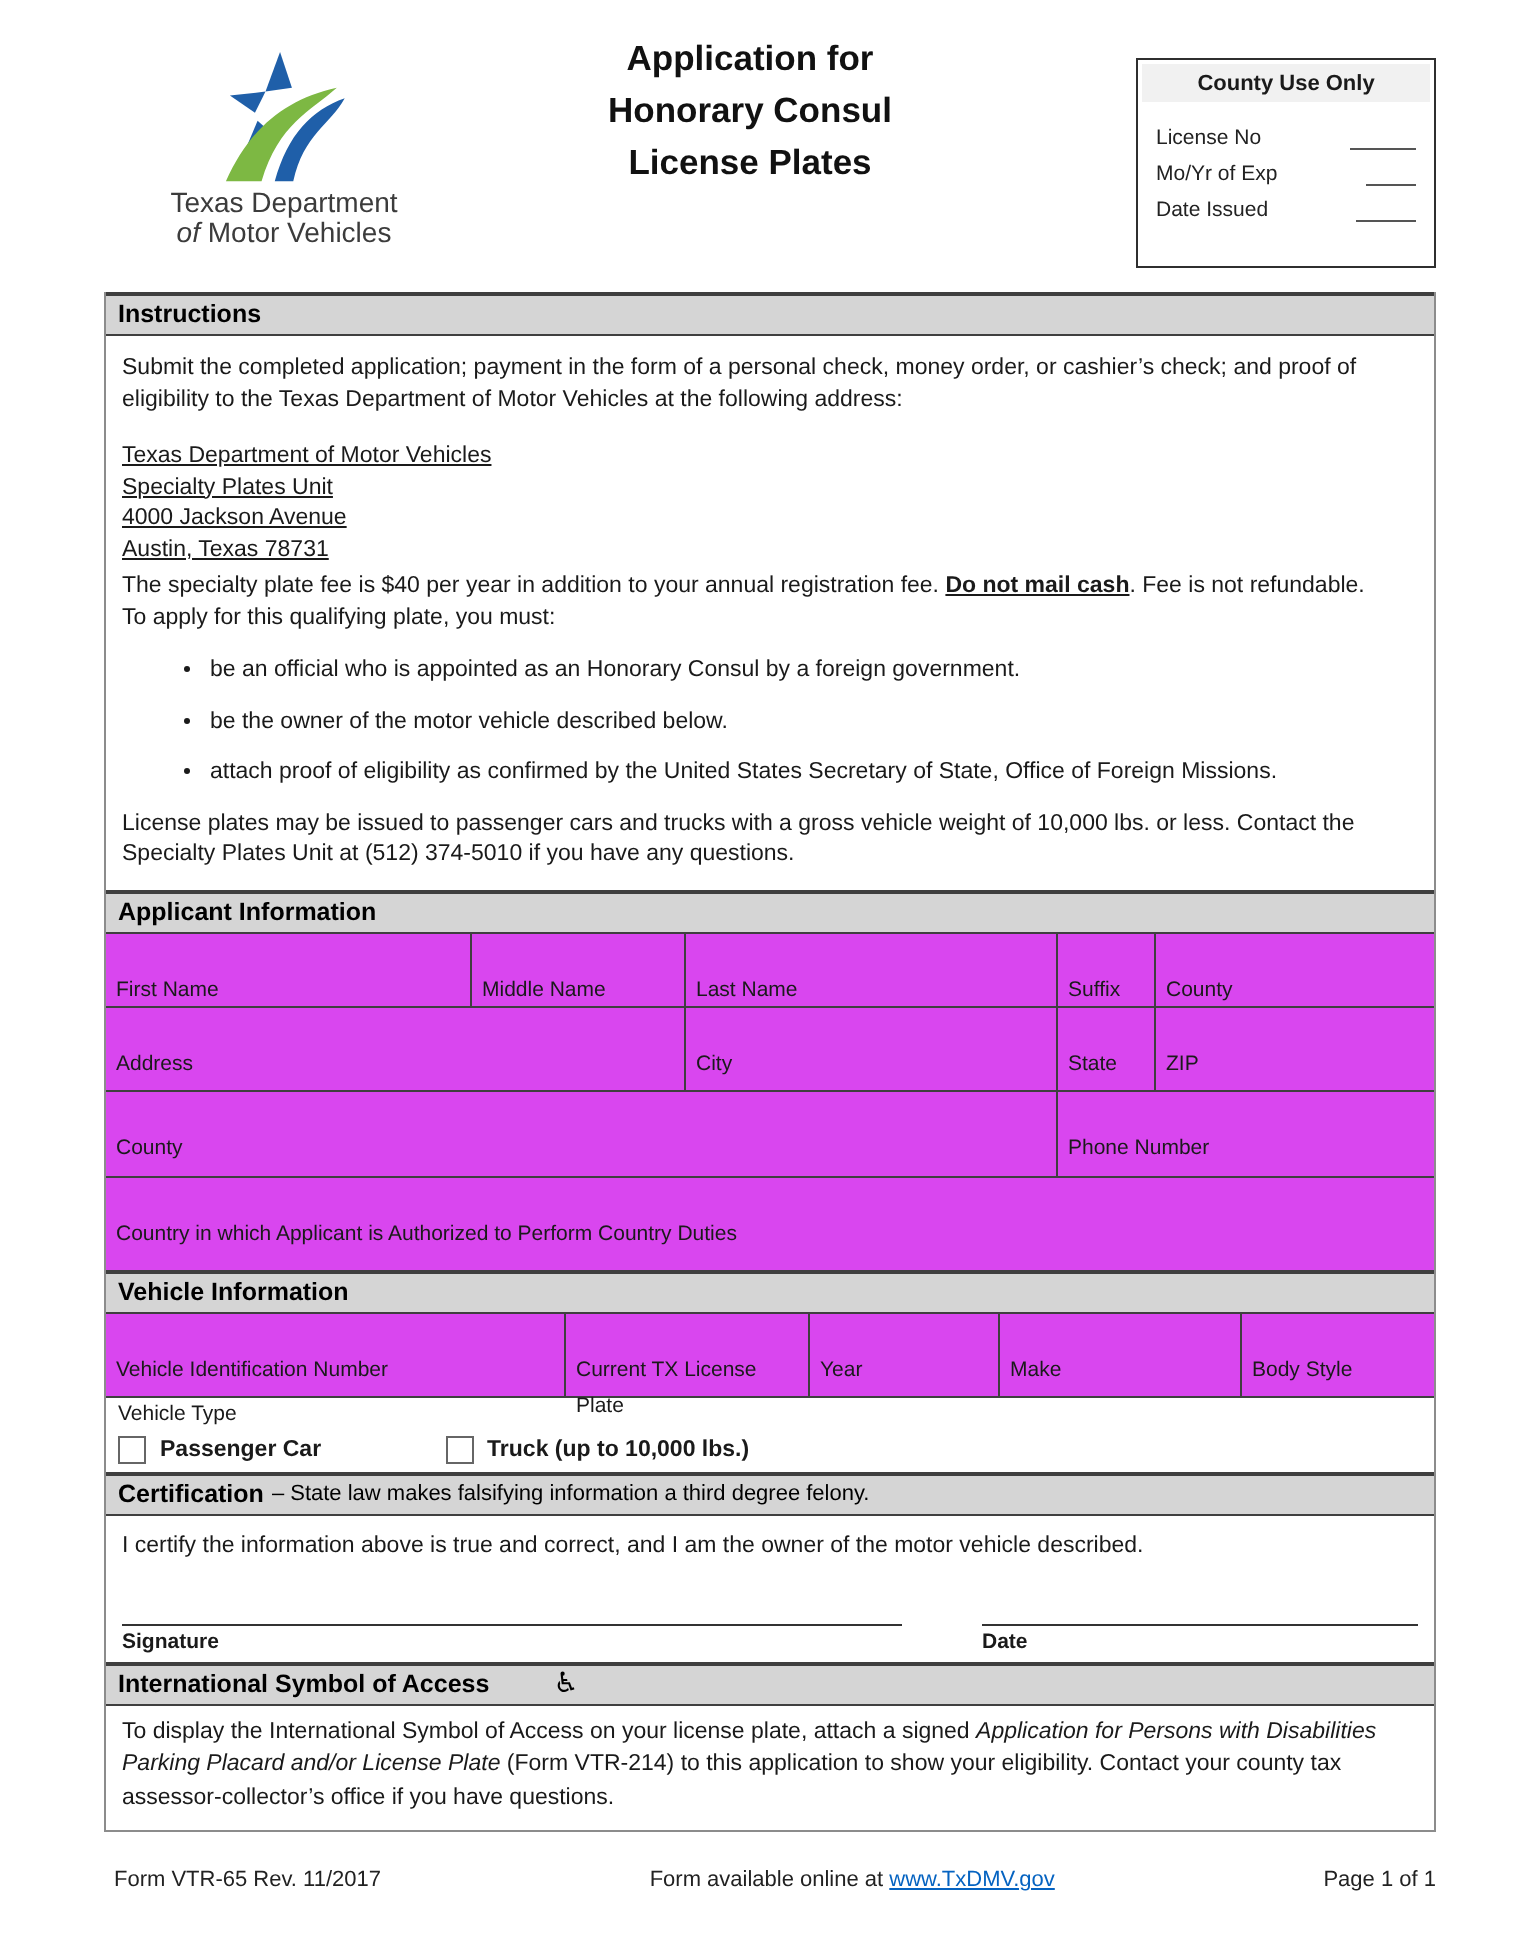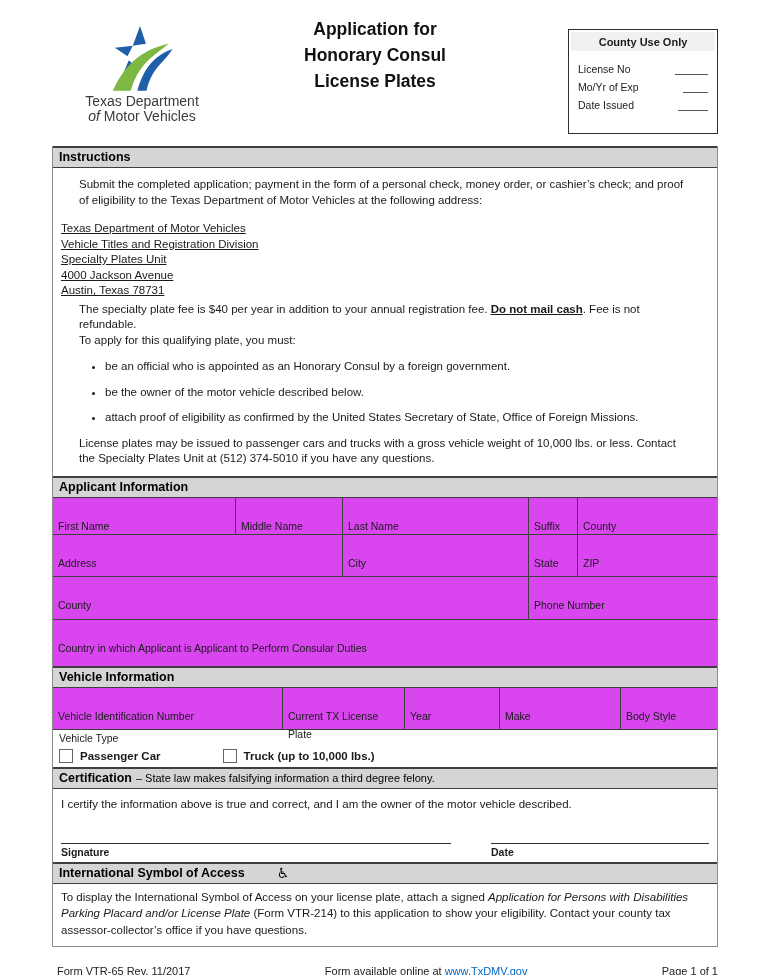--- a/index.html
+++ b/index.html
@@ -29,21 +29,21 @@
   .form-body{margin:0 50px 0 52px;border:1px solid #8c8c8c;border-top:none;box-sizing:border-box;}
 
   
   .bar{background:#d5d5d5;border-top:2px solid #3f3f3f;border-bottom:1.5px solid #3f3f3f;
     font-weight:bold;font-size:12.5px;padding:2px 6px 3px 6px;color:#000;display:flex;align-items:center;}
   .bar .note{font-weight:normal;font-size:11px;margin-left:4px;}
   .bar .wc{font-family:"DejaVu Sans",sans-serif;font-weight:normal;font-size:14px;margin-left:32px;line-height:1;}
 
   
   .sec-body{padding:6px 8px;font-size:11.5px;line-height:15.5px;}
-  .instructions p{margin:3px 18px;}
+  .instructions p{margin:3px 0;}
   .addr{margin-top:13px;text-decoration:underline;}
   .fee{margin-top:13px;}
   .bu{font-weight:bold;text-decoration:underline;}
   ul.bullets{margin:11px 0 2px 0;padding-left:44px;}
   ul.bullets li{margin-bottom:10px;font-size:11.5px;}
   .p2{margin-top:2px;}
 
   
   .grid{display:grid;box-sizing:border-box;}
   .grid.applicant{grid-template-columns:183px 107px 186px 49px 139px;grid-template-rows:37px 42px 43px 46px;}
@@ -124,21 +124,20 @@
 
   <div class="form-body">
 
     <div class="bar">
       <span>Instructions</span>
     </div>
     <div class="sec-body instructions">
       <p>Submit the completed application; payment in the form of a personal check, money order, or cashier’s check; and proof of eligibility to the Texas Department of Motor Vehicles at the following address:</p>
       <div class="addr">
         <div>Texas Department of Motor Vehicles</div>
-        <div>Vehicle Titles and Registration Division</div>
         <div>Specialty Plates Unit</div>
         <div>4000 Jackson Avenue</div>
         <div>Austin, Texas 78731</div>
       </div>
       <p class="fee">
         <span>The specialty plate fee is $40 per year in addition to your annual registration fee. </span><span class="bu">Do not mail cash</span><span>. Fee is not refundable.</span><br>
         <span>To apply for this qualifying plate, you must:</span>
       </p>
       <ul class="bullets">
         <li>be an official who is appointed as an Honorary Consul by a foreign government.</li>
@@ -159,21 +158,21 @@
       <div class="cell no-r"><span class="cl">County</span></div>
 
       <div class="cell c12"><span class="cl">Address</span></div>
       <div class="cell"><span class="cl">City</span></div>
       <div class="cell"><span class="cl">State</span></div>
       <div class="cell no-r"><span class="cl">ZIP</span></div>
 
       <div class="cell c13"><span class="cl">County</span></div>
       <div class="cell c45 no-r"><span class="cl">Phone Number</span></div>
 
-      <div class="cell c15 no-r no-b"><span class="cl">Country in which Applicant is Applicant to Perform Consular Duties</span></div>
+      <div class="cell c15 no-r no-b"><span class="cl">Country in which Applicant is Authorized to Perform Country Duties</span></div>
     </div>
 
     <div class="bar">
       <span>Vehicle Information</span>
     </div>
     <div class="grid vehicle">
       <div class="cell"><span class="cl">Vehicle Identification Number</span></div>
       <div class="cell"><span class="cl">Current TX License Plate</span></div>
       <div class="cell"><span class="cl">Year</span></div>
       <div class="cell"><span class="cl">Make</span></div>

